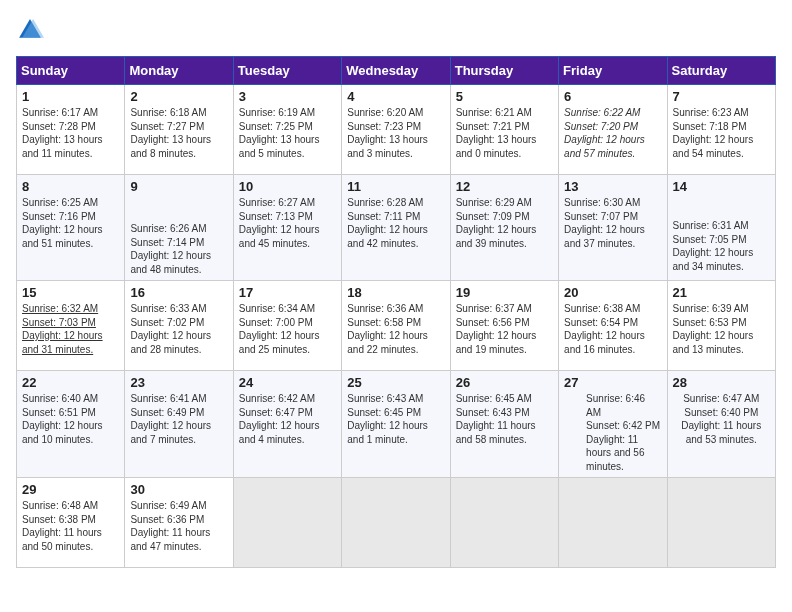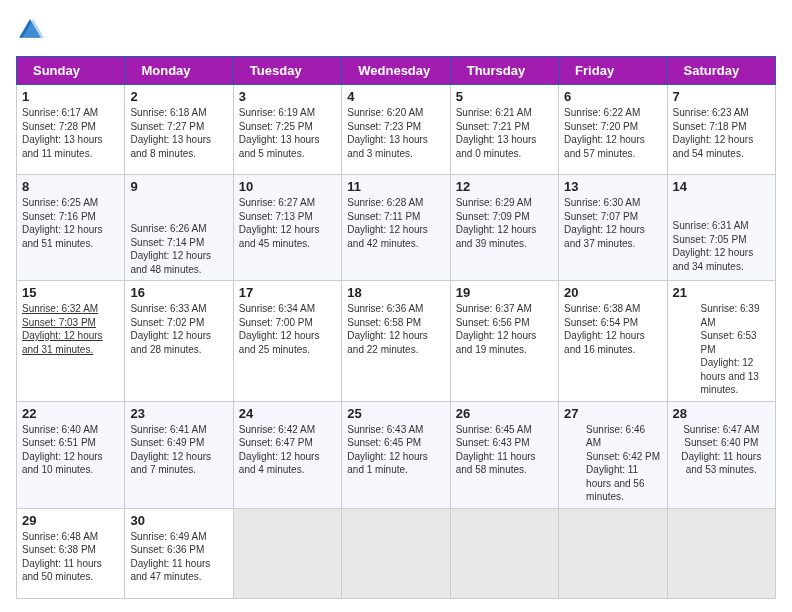--- a/index.html
+++ b/index.html
@@ -52,23 +52,23 @@
     .location {
       font-size: 16px;
       color: #555;
     }
     .calendar-table {
       width: 100%;
       border-collapse: collapse;
       font-size: 11px;
     }
     .calendar-table th {
-      background-color: #a21caf;
+      background-color: #4c1d95;
       color: #fff;
-      padding: 6px 16px;
+      padding: 6px 4px;
       text-align: left;
       font-size: 13px;
       font-weight: bold;
       border: 1px solid #2a5aaf;
     }
     .calendar-table td {
       border: 1px solid #ccc;
       vertical-align: top;
       padding: 4px 5px;
       width: calc(100% / 7);
@@ -153,21 +153,21 @@
 Daylight: 13 hours and 3 minutes.</div>
         </td>
         <td>
           <span class="day-num">5</span>
           <div class="day-info" style="white-space: pre-line;">Sunrise: 6:21 AM
 Sunset: 7:21 PM
 Daylight: 13 hours and 0 minutes.</div>
         </td>
         <td>
           <span class="day-num">6</span>
-          <div class="day-info" style="white-space: pre-line;">Sunrise: 6:22 AM
+          <div class="day-info" style="white-space: pre-line; font-style: italic;">Sunrise: 6:22 AM
 Sunset: 7:20 PM
 Daylight: 12 hours and 57 minutes.</div>
         </td>
         <td>
           <span class="day-num">7</span>
           <div class="day-info" style="white-space: pre-line;">Sunrise: 6:23 AM
 Sunset: 7:18 PM
 Daylight: 12 hours and 54 minutes.</div>
         </td>
       </tr>
@@ -247,21 +247,21 @@
 Daylight: 12 hours and 19 minutes.</div>
         </td>
         <td>
           <span class="day-num">20</span>
           <div class="day-info" style="white-space: pre-line;">Sunrise: 6:38 AM
 Sunset: 6:54 PM
 Daylight: 12 hours and 16 minutes.</div>
         </td>
         <td>
           <span class="day-num">21</span>
-          <div class="day-info" style="white-space: pre-line; margin-left: 28px;">Sunrise: 6:39 AM
+          <div class="day-info" style="white-space: pre-line;">Sunrise: 6:39 AM
 Sunset: 6:53 PM
 Daylight: 12 hours and 13 minutes.</div>
         </td>
       </tr>
       <tr>
         <td>
           <span class="day-num">22</span>
           <div class="day-info" style="white-space: pre-line;">Sunrise: 6:40 AM
 Sunset: 6:51 PM
 Daylight: 12 hours and 10 minutes.</div>

